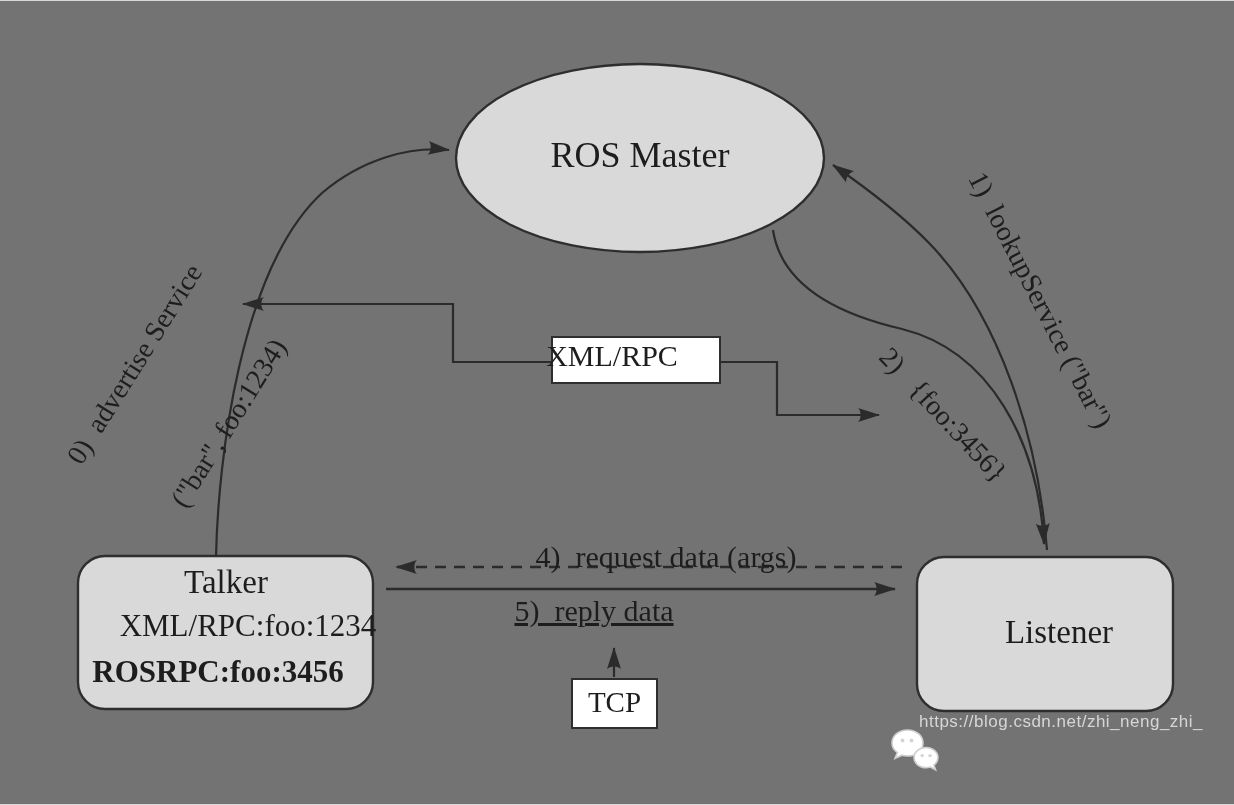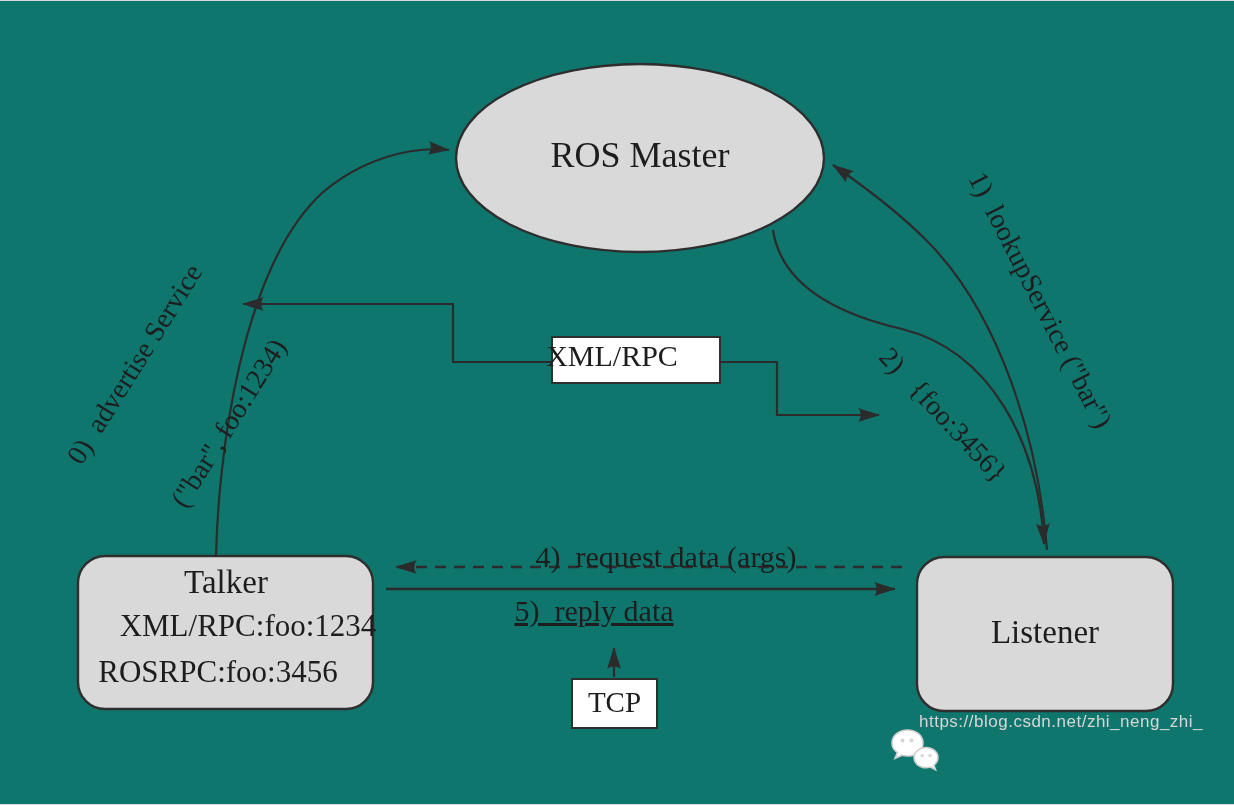--- a/index.html
+++ b/index.html
@@ -1,33 +1,33 @@
 <!DOCTYPE html>
 <html style="--node-fill: #d9d9d9; --node-stroke: #2e2e2e; --box-fill: #ffffff; --line: #2b2b2b; --text: #1d1d1d; --watermark-gray: #d6d6d6;"><head>
 <meta charset="utf-8">
 <style>
   html,body{margin:0;padding:0;background:#ffffff;}
   .stage{
-    position:relative;width:1234px;height:805px;background:#0f766e;overflow:hidden;
+    position:relative;width:1234px;height:805px;background:#737373;overflow:hidden;
     border-top:1px solid #d8d8d8;border-bottom:1px solid #d8d8d8;box-sizing:border-box;
     font-family:"Liberation Serif","DejaVu Serif",serif;color:var(--text,#1d1d1d);
   }
   svg.canvas{position:absolute;left:0;top:0;width:1234px;height:805px;}
   .node-shape{fill:var(--node-fill,#d9d9d9);stroke:var(--node-stroke,#2e2e2e);stroke-width:2.4;}
   .proto-shape{fill:var(--box-fill,#ffffff);stroke:var(--node-stroke,#2e2e2e);stroke-width:2;}
   .edge{fill:none;stroke:var(--line,#2b2b2b);stroke-width:2.2;}
   .edge.thick{stroke-width:2.5;}
   .edge.dashed{stroke-dasharray:11 8;}
   .lbl{position:absolute;white-space:pre;line-height:1.15;}
   .center{text-align:center;}
   .ros-master{left:460px;top:134px;width:360px;font-size:36px;}
   .talker-title{left:80px;top:563px;width:292px;font-size:33px;}
   .talker-line1{left:80px;top:607px;width:292px;font-size:31px;padding-left:22px;}
-  .talker-line2{left:80px;top:653px;width:276px;font-size:31px;}
-  .listener{left:918px;top:613px;width:254px;font-size:33px;}
+  .talker-line2{left:80px;top:653px;width:276px;font-size:31px;font-weight:bold;}
+  .listener{left:918px;top:613px;width:254px;font-size:33px;padding-left:14px;}
   .xmlrpc{left:528px;top:338px;width:168px;font-size:30px;}
   .tcp{left:572px;top:685px;width:85px;font-size:29px;}
   .request{left:466px;top:510px;width:400px;font-size:30px;margin-top:29px;}
   .reply{left:444px;top:593px;width:300px;font-size:30px;text-decoration:underline;}
   .rot{transform-origin:center center;}
   .advertise{left:42px;top:245px;width:280px;font-size:28px;transform:rotate(-58deg);line-height:1.32;}
   .lookup{left:855px;top:283px;width:370px;font-size:28px;transform:rotate(63deg);}
   .response-lbl{left:828px;top:398px;width:230px;font-size:28px;transform:rotate(47deg);}
   .wm-url{
     position:absolute;left:919px;top:711px;font-family:"Liberation Sans","DejaVu Sans",sans-serif;

